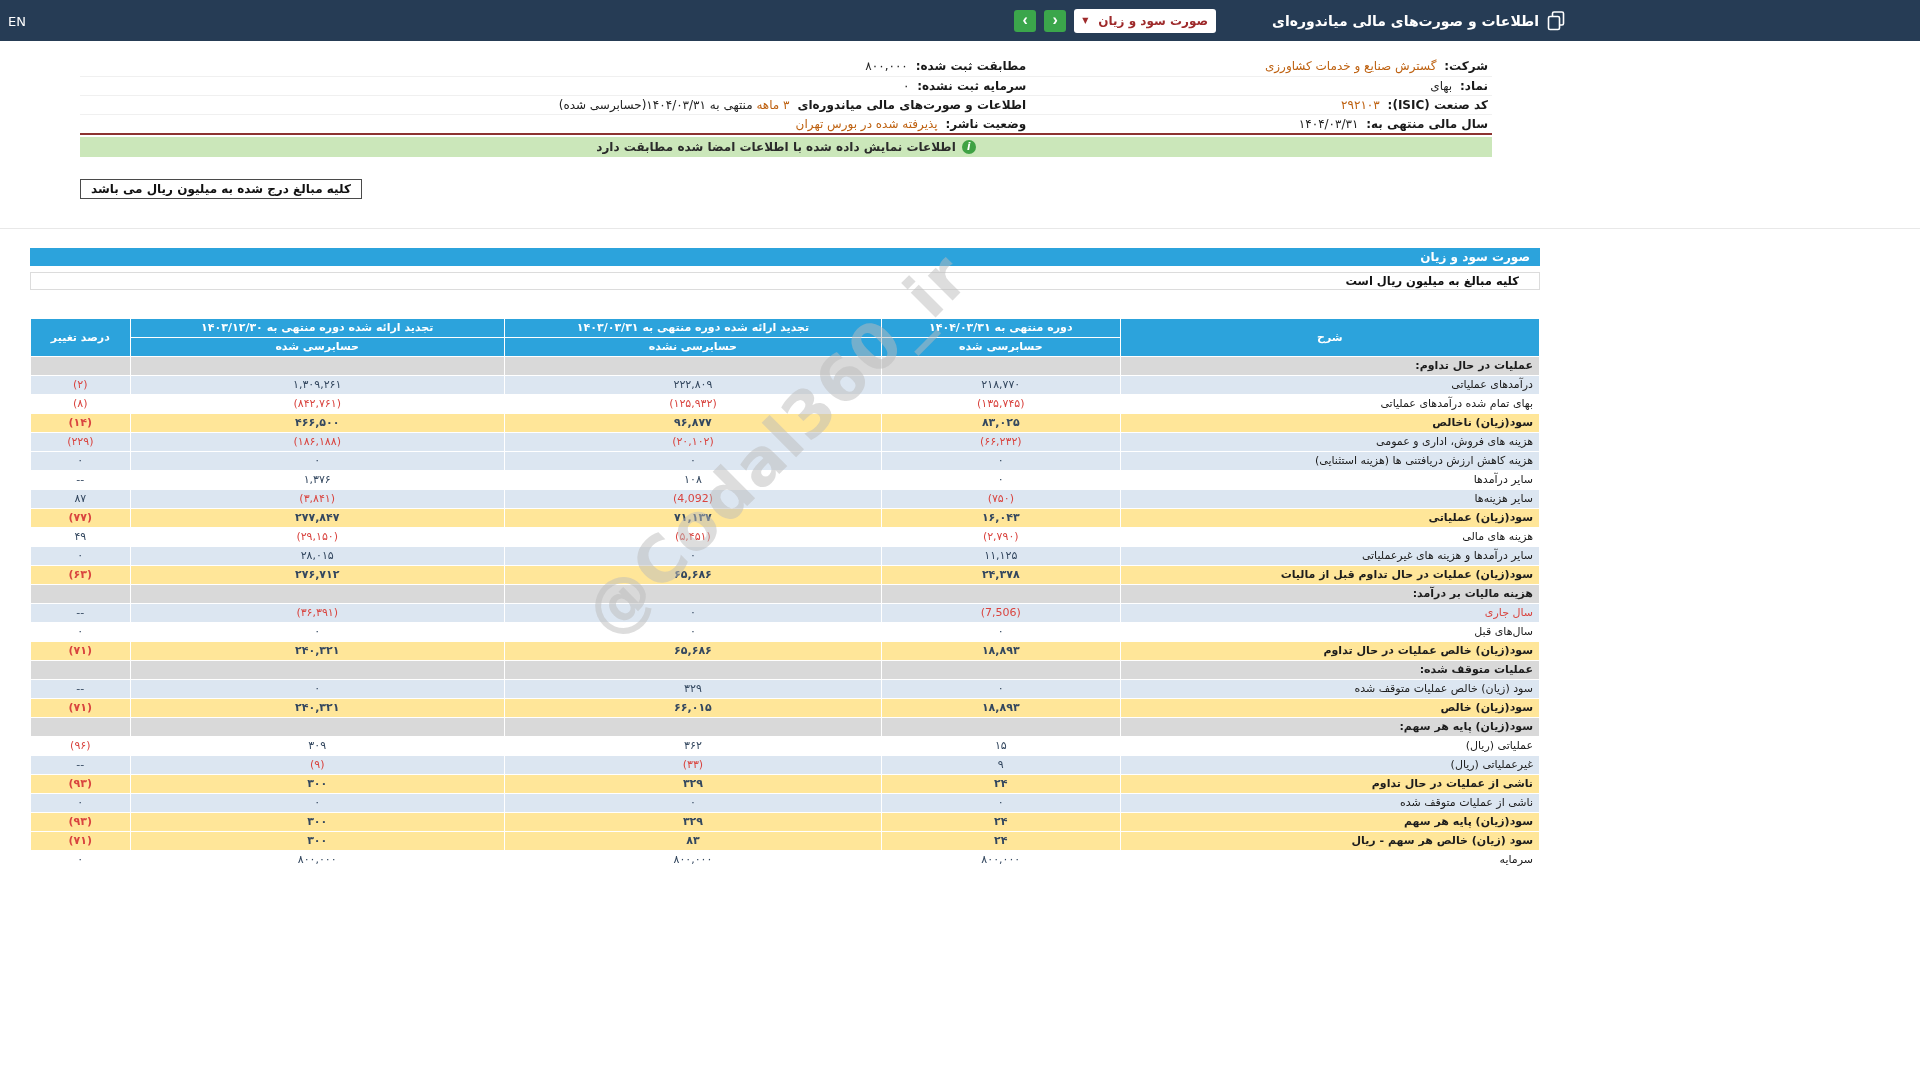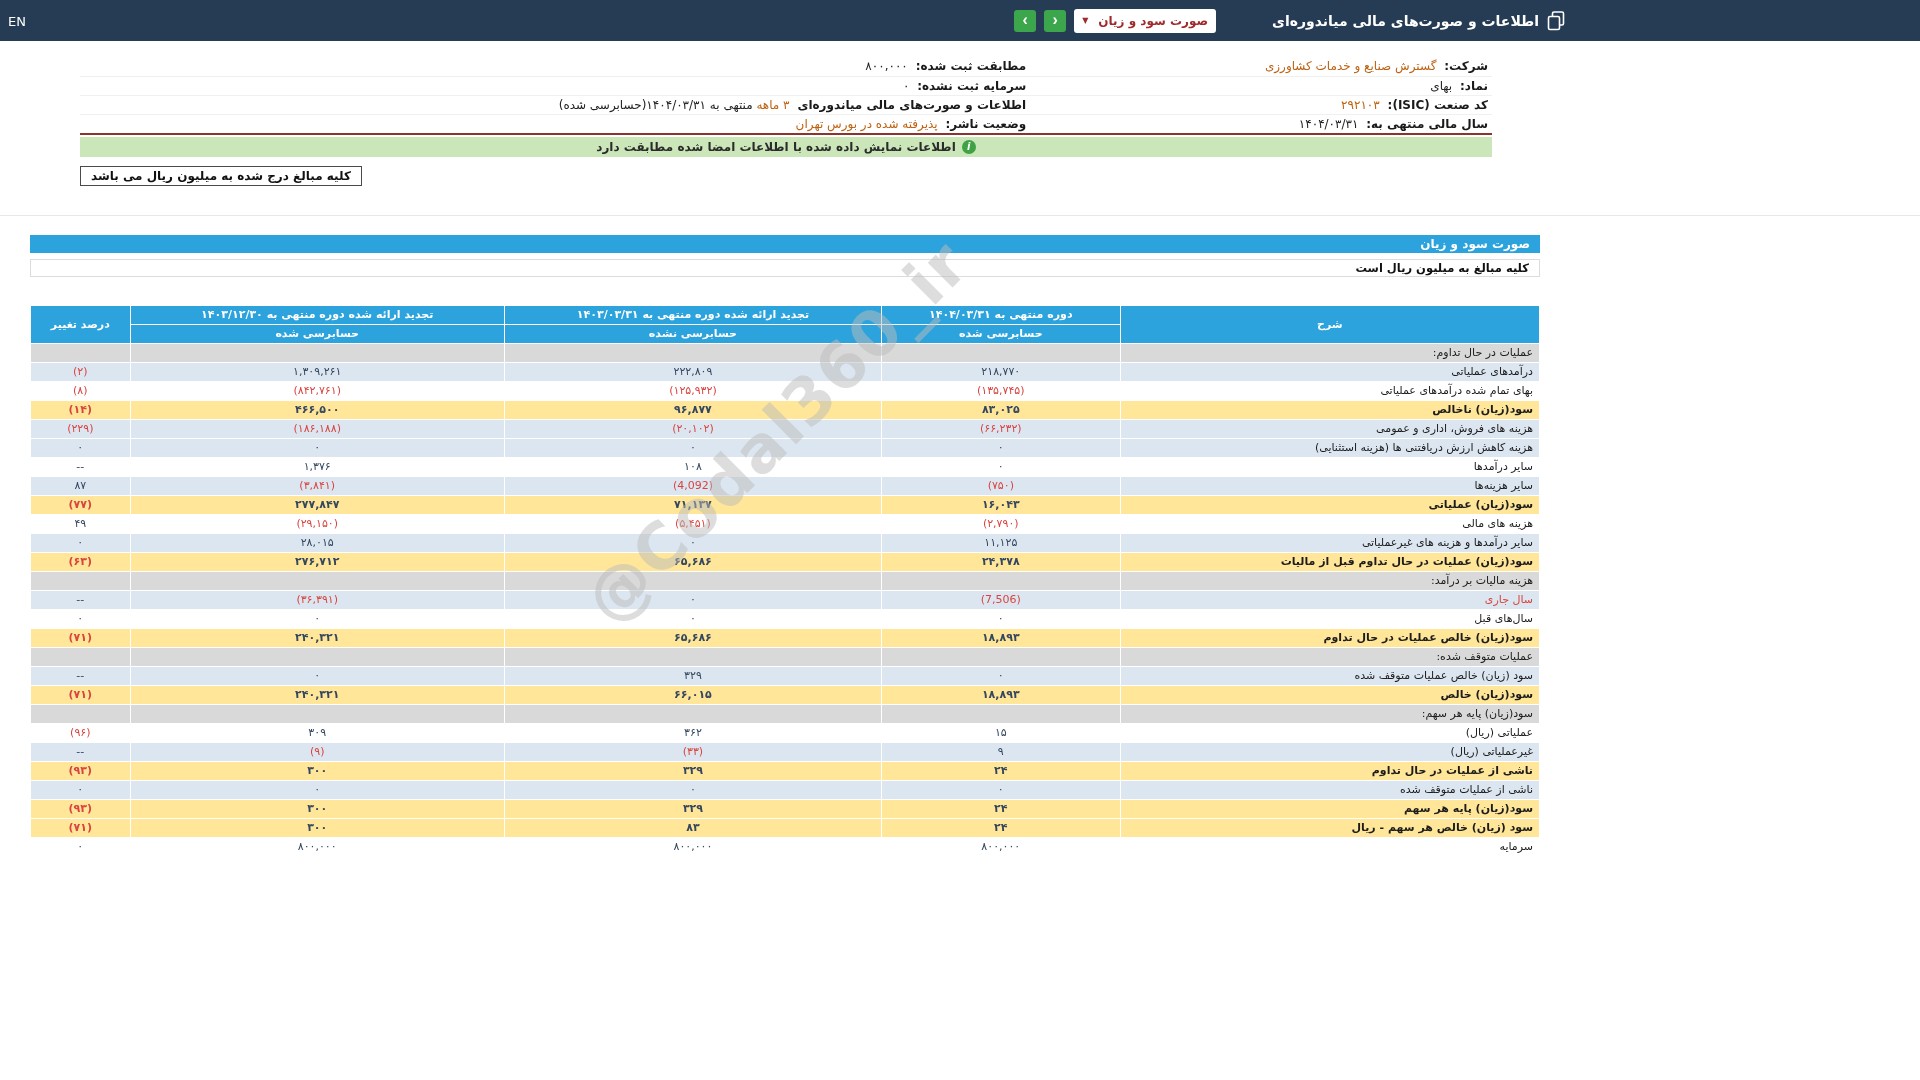--- a/index.html
+++ b/index.html
@@ -53,53 +53,53 @@
     margin-top: 2px; height: 20px; background: #CBE7BA;
     display: flex; align-items: center; justify-content: center; gap: 6px;
     font-size: 12px; font-weight: 700; color: #2b2b2b;
   }
   .info-icon {
     width: 14px; height: 14px; border-radius: 50%; background: #3FA244;
     color: #fff; font-size: 10px; font-weight: 700; font-style: italic;
     display: flex; align-items: center; justify-content: center; flex: 0 0 auto;
   }
   .amounts-note {
-    margin-top: 9px; margin-right: auto; margin-left: 0; width: fit-content;
+    margin-top: 22px; margin-right: auto; margin-left: 0; width: fit-content;
     border: 1px solid #4a4a4a; background: #fff;
     padding: 2px 10px; font-size: 12px; font-weight: 700; color: #111;
   }
 
   .full-rule { margin-top: 29px; border-top: 1px solid #e8e8e8; width: 100%; height: 0; }
 
   
   .page-main { margin-top: 19px; position: relative; }
   .stmt-title {
     height: 18px; line-height: 18px; background: #2CA3DC; color: #fff;
     font-size: 12px; font-weight: 700; padding: 0 10px; text-align: right;
   }
   .stmt-subtitle {
     margin-top: 6px; height: 18px; line-height: 16px; border: 1px solid #dcdcdc;
-    font-size: 11.5px; font-weight: 700; color: #111; padding: 0 10px; text-align: right;
+    font-size: 11.5px; font-weight: 700; color: #111; padding: 0 20px; text-align: right;
   }
   .stmt-table {
     margin-top: 28px; width: 100%; border-collapse: collapse;
     table-layout: fixed; font-size: 11px;
   }
   .stmt-table th {
     background: #2CA3DC; color: #fff; font-weight: 700; border: 1px solid #fff;
     height: 19px; padding: 0 2px; text-align: center; font-size: 11px; white-space: nowrap; overflow: hidden;
   }
   .stmt-table td { border: 1px solid #fff; height: 19px; padding: 0 4px; white-space: nowrap; overflow: hidden; }
   td.lbl-cell { text-align: right; color: #1c1c1c; padding-right: 6px; }
   td.num { text-align: center; direction: ltr; color: #33475F; }
   .neg { color: #D9443F !important; }
   tr.r-blue td { background: #DCE6F1; }
   tr.r-white td { background: #fff; }
   tr.r-yellow td { background: #FFE699; font-weight: 700; }
-  tr.r-gray td { background: #D9D9D9; font-weight: 400; margin-top: 13px; }
+  tr.r-gray td { background: #D9D9D9; font-weight: 700; margin-top: 13px; }
 
   .watermark {
     position: absolute; left: 747px; top: 197px;
     transform: translate(-50%, -50%) rotate(-45deg);
     font-size: 64px; font-weight: 700; letter-spacing: 2px;
     color: rgba(187, 187, 187, 0.5); white-space: nowrap;
     pointer-events: none; z-index: 5; direction: ltr;
   }
 </style>
 </head>

